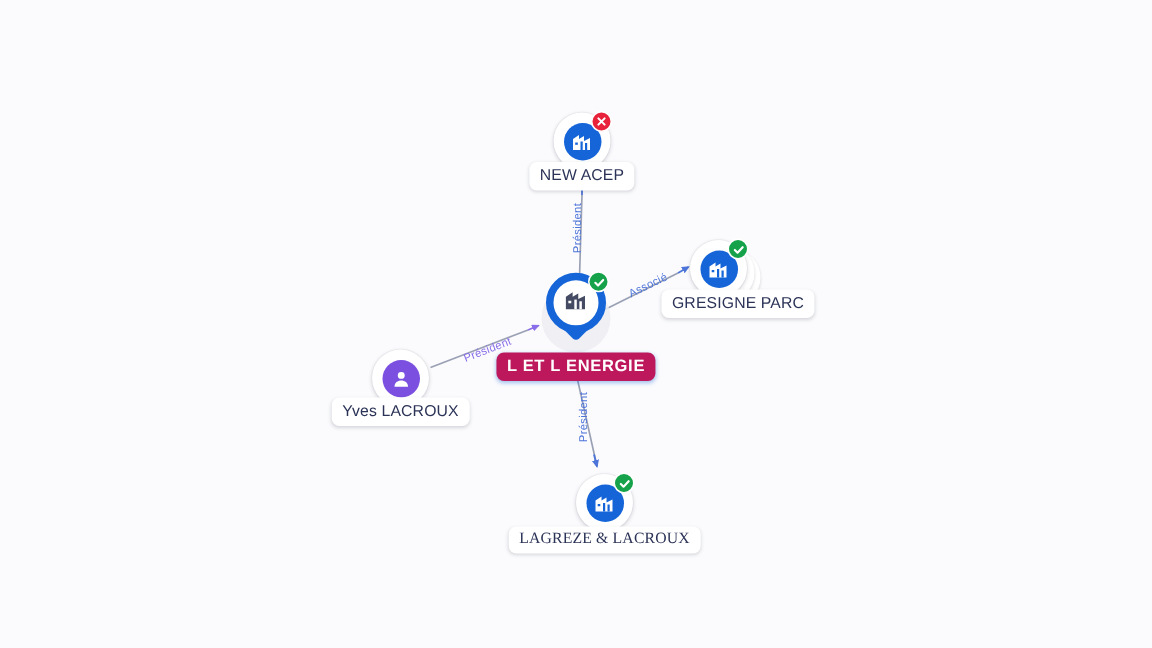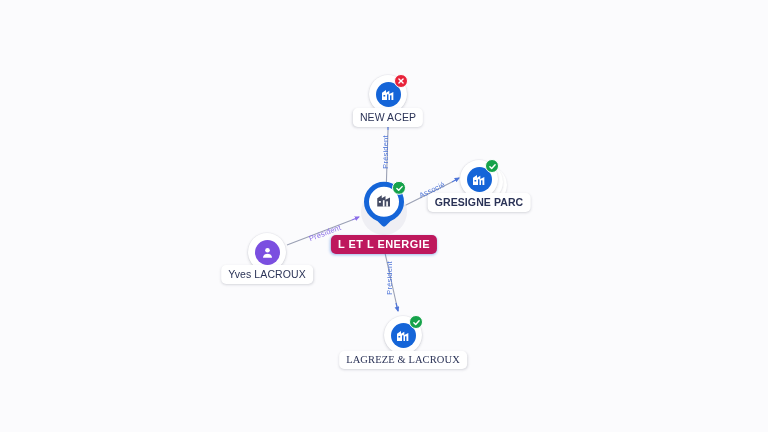--- a/index.html
+++ b/index.html
@@ -246,21 +246,21 @@
             <path d="M5.2 13.5 h2.6 v2.3 h-2.6z" fill="#1565d8"></path>
           </svg>
         </div>
         <div class="badge ok" style="right:-1px; top:-1px;">
           <svg width="9" height="9" viewBox="0 0 10 10">
             <path d="M2.1 5.2 L4.1 7.2 L7.9 3.1" stroke="#ffffff" stroke-width="1.6" fill="none" stroke-linecap="round" stroke-linejoin="round"></path>
           </svg>
         </div>
       </div>
     </div>
-    <div class="caption" style="left:0px; top:14px;font-weight:bold;">GRESIGNE PARC</div>
+    <div class="caption" style="left:13px; top:14px;">GRESIGNE PARC</div>
   </div>
 
   <div class="node" style="left:384px; top:212px;">
     <div class="focus-halo"></div>
     <div class="node-visual" style="width:40px;height:52px; transform:translate(-50%,-58%);">
       <div class="pin">
         <div class="pin-tip"></div>
         <div class="pin-body"></div>
         <div class="pin-icon">
           <svg width="18" height="18" viewBox="0 0 24 24">

